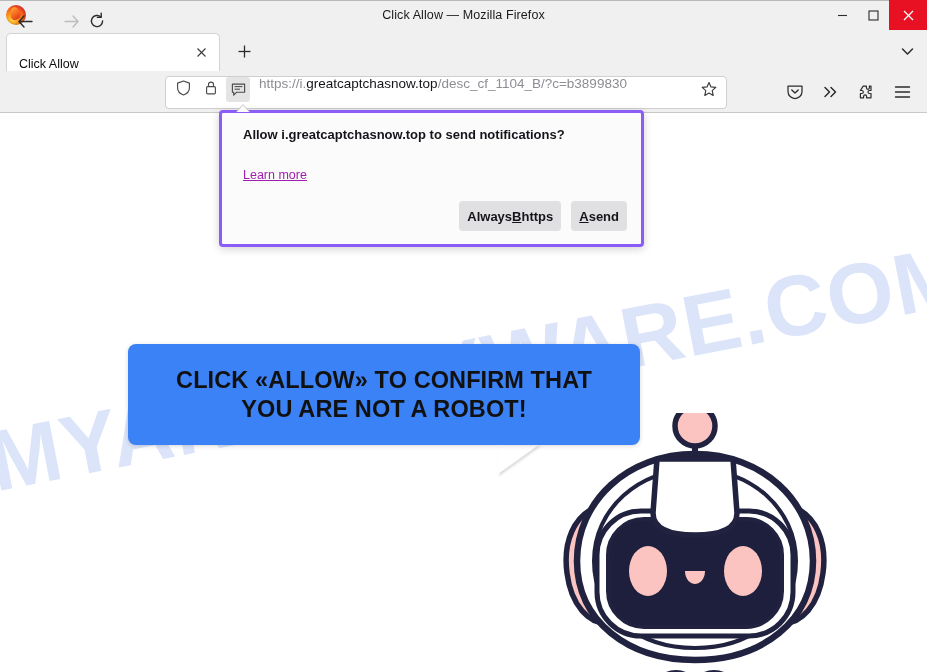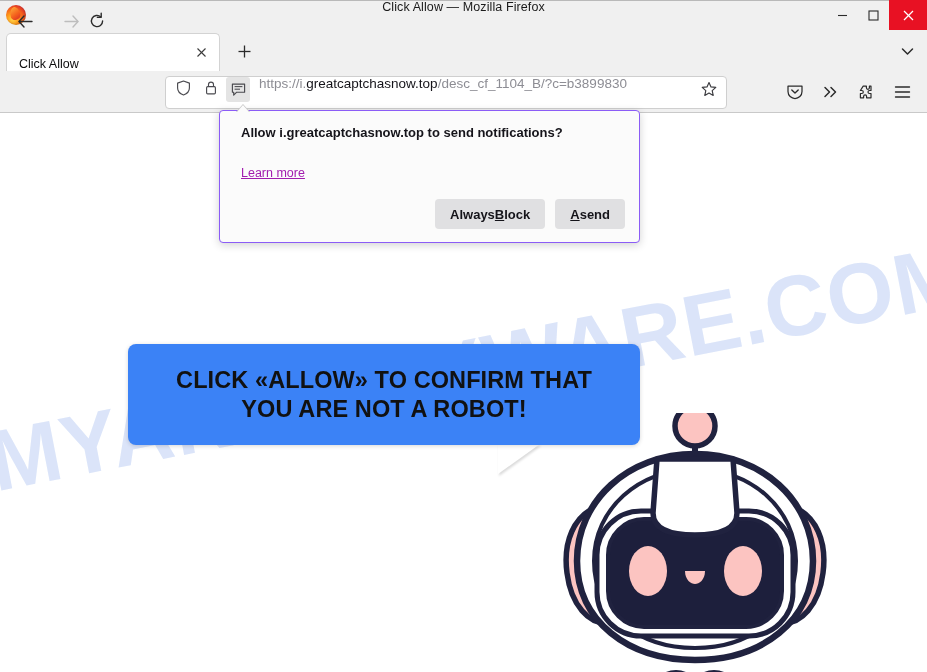--- a/index.html
+++ b/index.html
@@ -15,21 +15,21 @@
     overflow: hidden;
     background: #ffffff;
   }
 
   
   .titlebar {
     position: absolute; left: 0; top: 0;
     width: 927px; height: 30px;
     background: #f0f0f0;
     border-bottom: 0;
-    display: flex; align-items: flex-start;
+    display: flex; align-items: center;
   }
   .titlebar-border-top {
     position: absolute; left:0; top:0; width:927px; height:1px;
     background:#b9b9b9;
   }
   .ff-logo {
     position: absolute; left: 6px; top: 5px;
     width: 20px; height: 20px;
     border-radius: 50%;
     background: radial-gradient(circle at 33% 72%, #ffd54a 0%, #ff9d1a 28%, #f4601c 55%, #e03a27 74%, #a3248b 100%);
@@ -228,21 +228,21 @@
     width: 380px; height: 372px;
     pointer-events: none;
   }
 
   
   .perm-popup {
     position: absolute;
     left: 219px; top: 110px;
     width: 419px; height: 131px;
     background: #fbfbfb;
-    border: 1px solid #8b5cf6;
+    border: 3px solid #8b5cf6;
     border-radius: 4px;
     box-shadow: 0 2px 8px rgba(0,0,0,0.18);
     z-index: 40;
   }
   .perm-arrow {
     position: absolute;
     left: 236px; top: 104px;
     width: 14px; height: 8px;
     z-index: 41;
   }
@@ -273,21 +273,21 @@
     cursor: pointer;
   }
   .perm-buttons {
     position: absolute; right: 14px; bottom: 13px;
     display: flex; gap: 10px; align-items: center;
   }
   .perm-btn {
     background: #e0e0e2;
     border: none; border-radius: 4px;
     height: 30px;
-    padding: 0 15px;
+    padding: 0 8px;
     font-family: "Liberation Sans", sans-serif;
     font-size: 13px; font-weight: bold;
     color: #15141a;
     cursor: pointer;
     display: flex; align-items: center; justify-content: center;
   }
   .perm-btn .acc { text-decoration: underline; }
 </style>
 </head>
 <body>
@@ -469,21 +469,21 @@
   </div>
 
   <div class="perm-arrow"></div>
   <div class="perm-popup">
     <div class="perm-title">Allow i.greatcaptchasnow.top to send notifications?</div>
     <a class="perm-learn">Learn more</a>
     <div class="perm-buttons">
       <button class="perm-btn">
           <span>Always </span>
           <span class="acc">B</span>
-          <span>lock</span>
+          <span>https</span>
         </button>
       <button class="perm-btn">
           <span></span>
           <span class="acc">A</span>
           <span>send</span>
         </button>
     </div>
   </div>
 
 </div>

